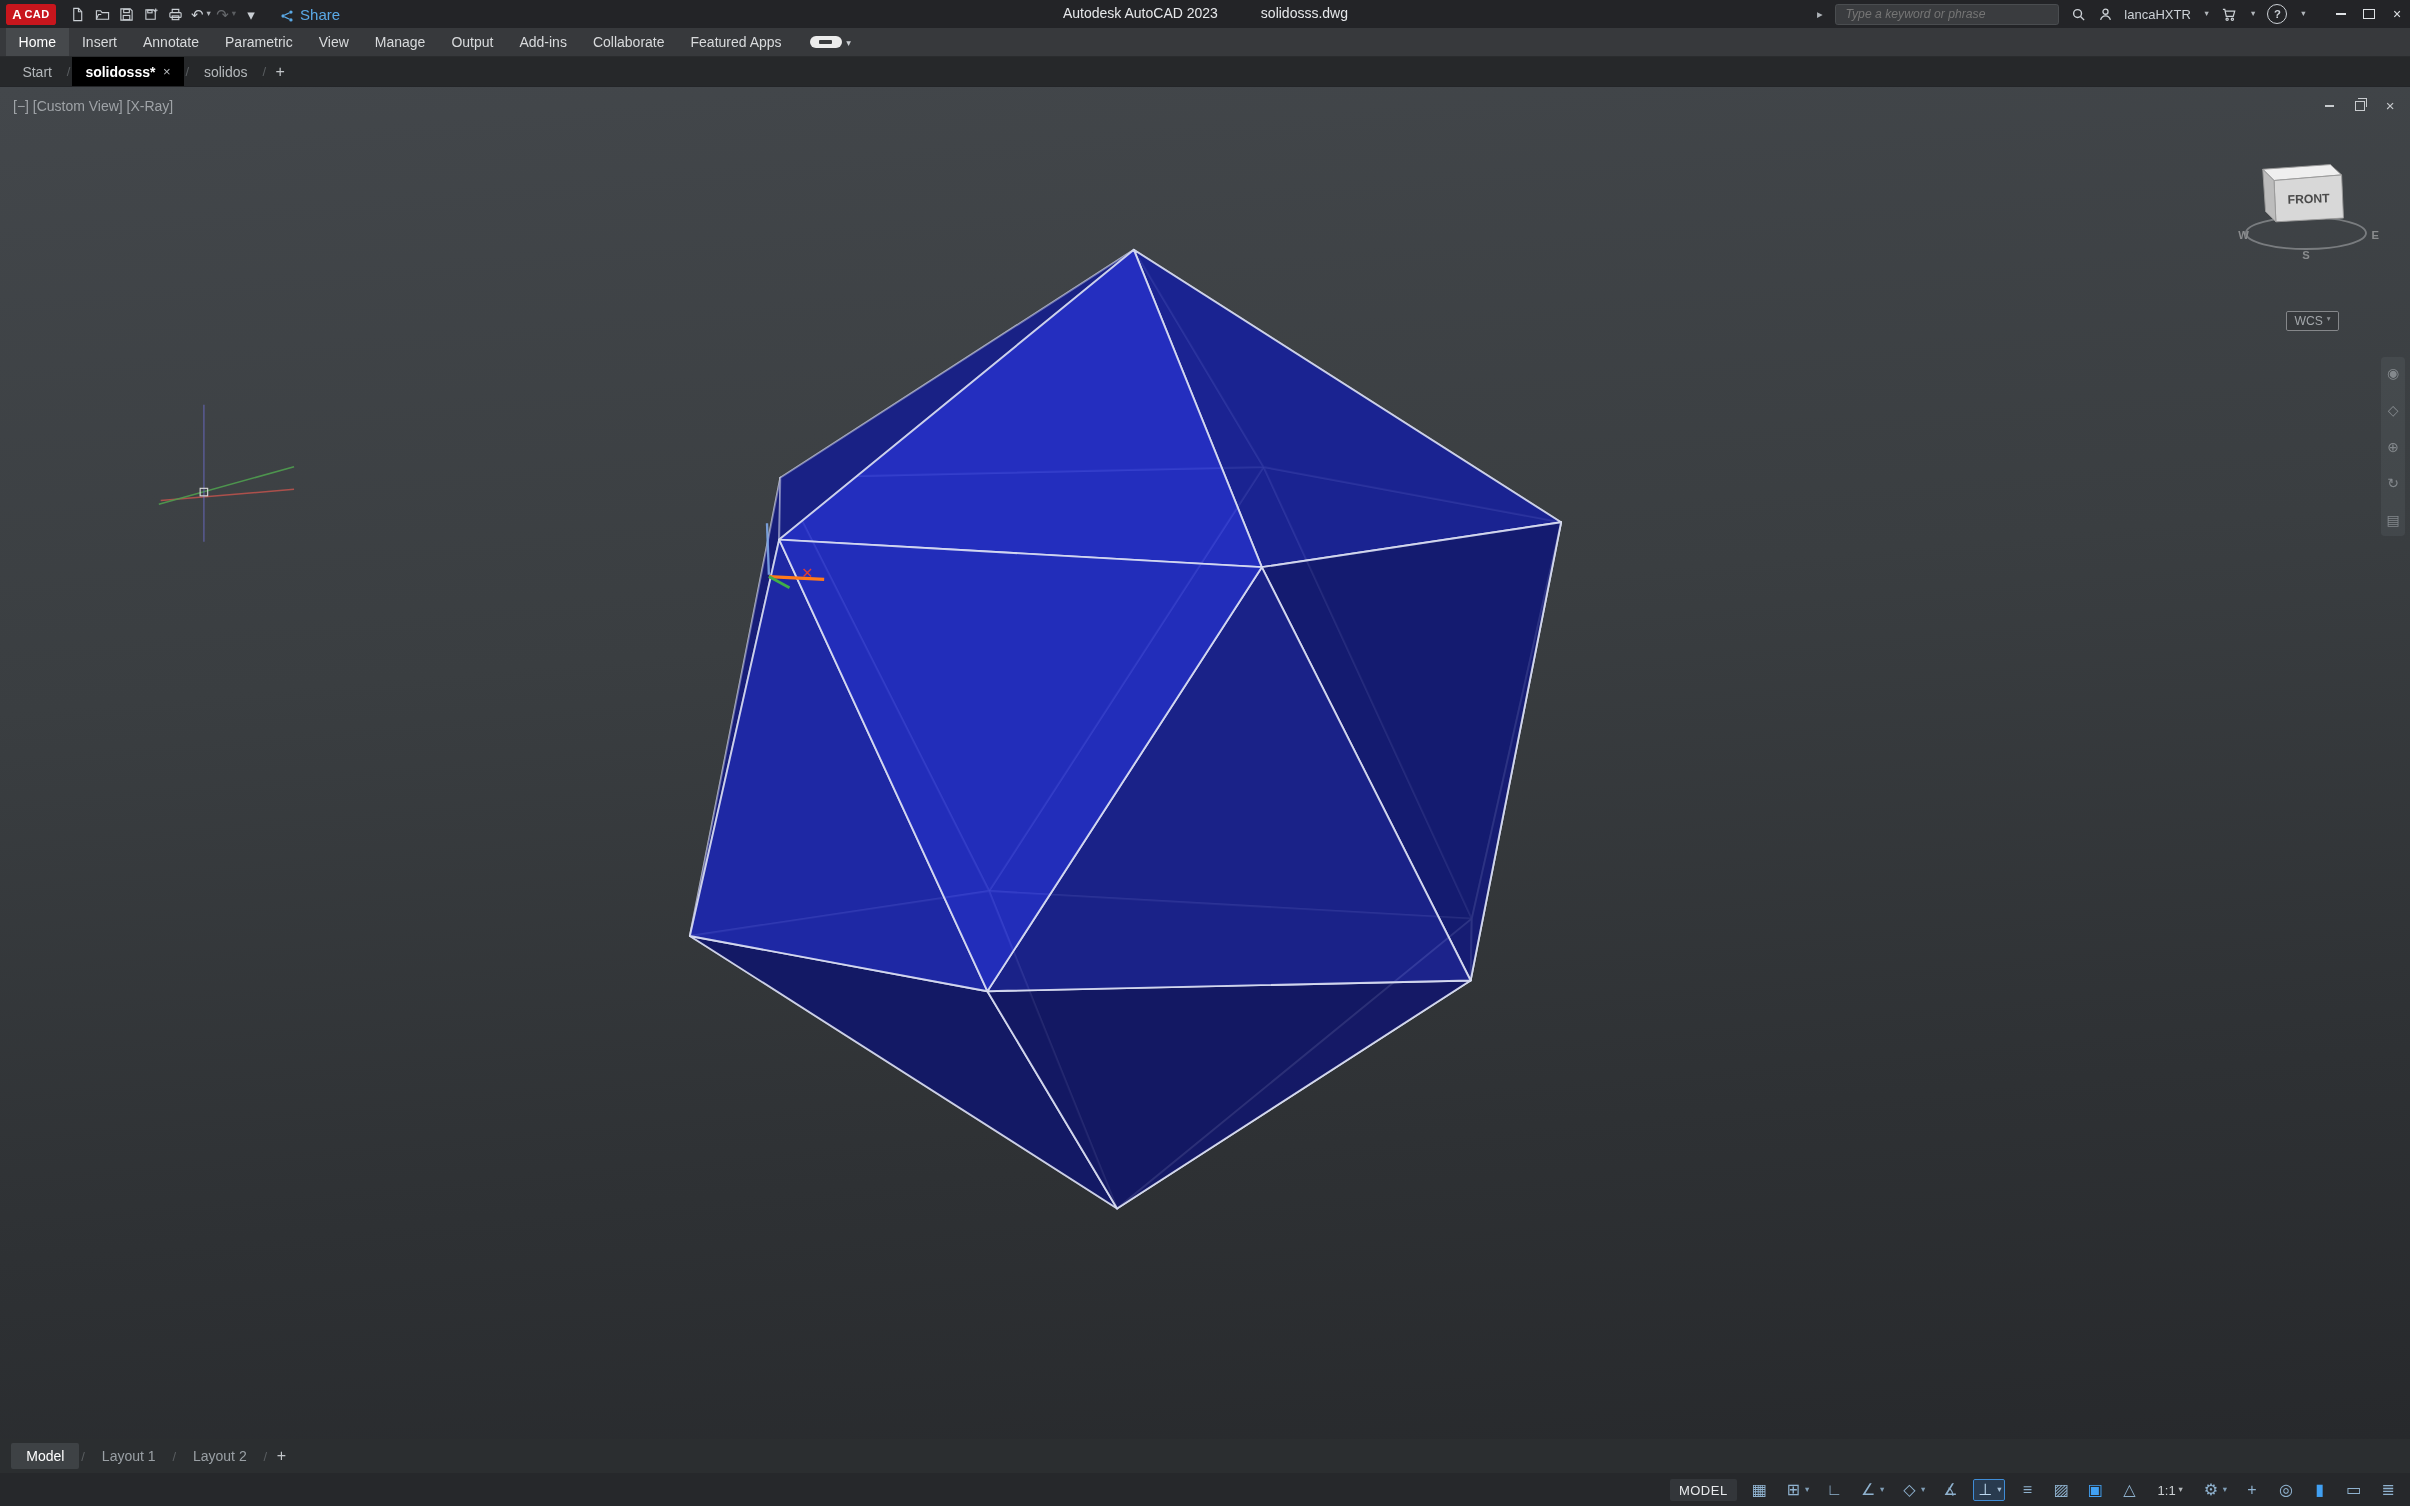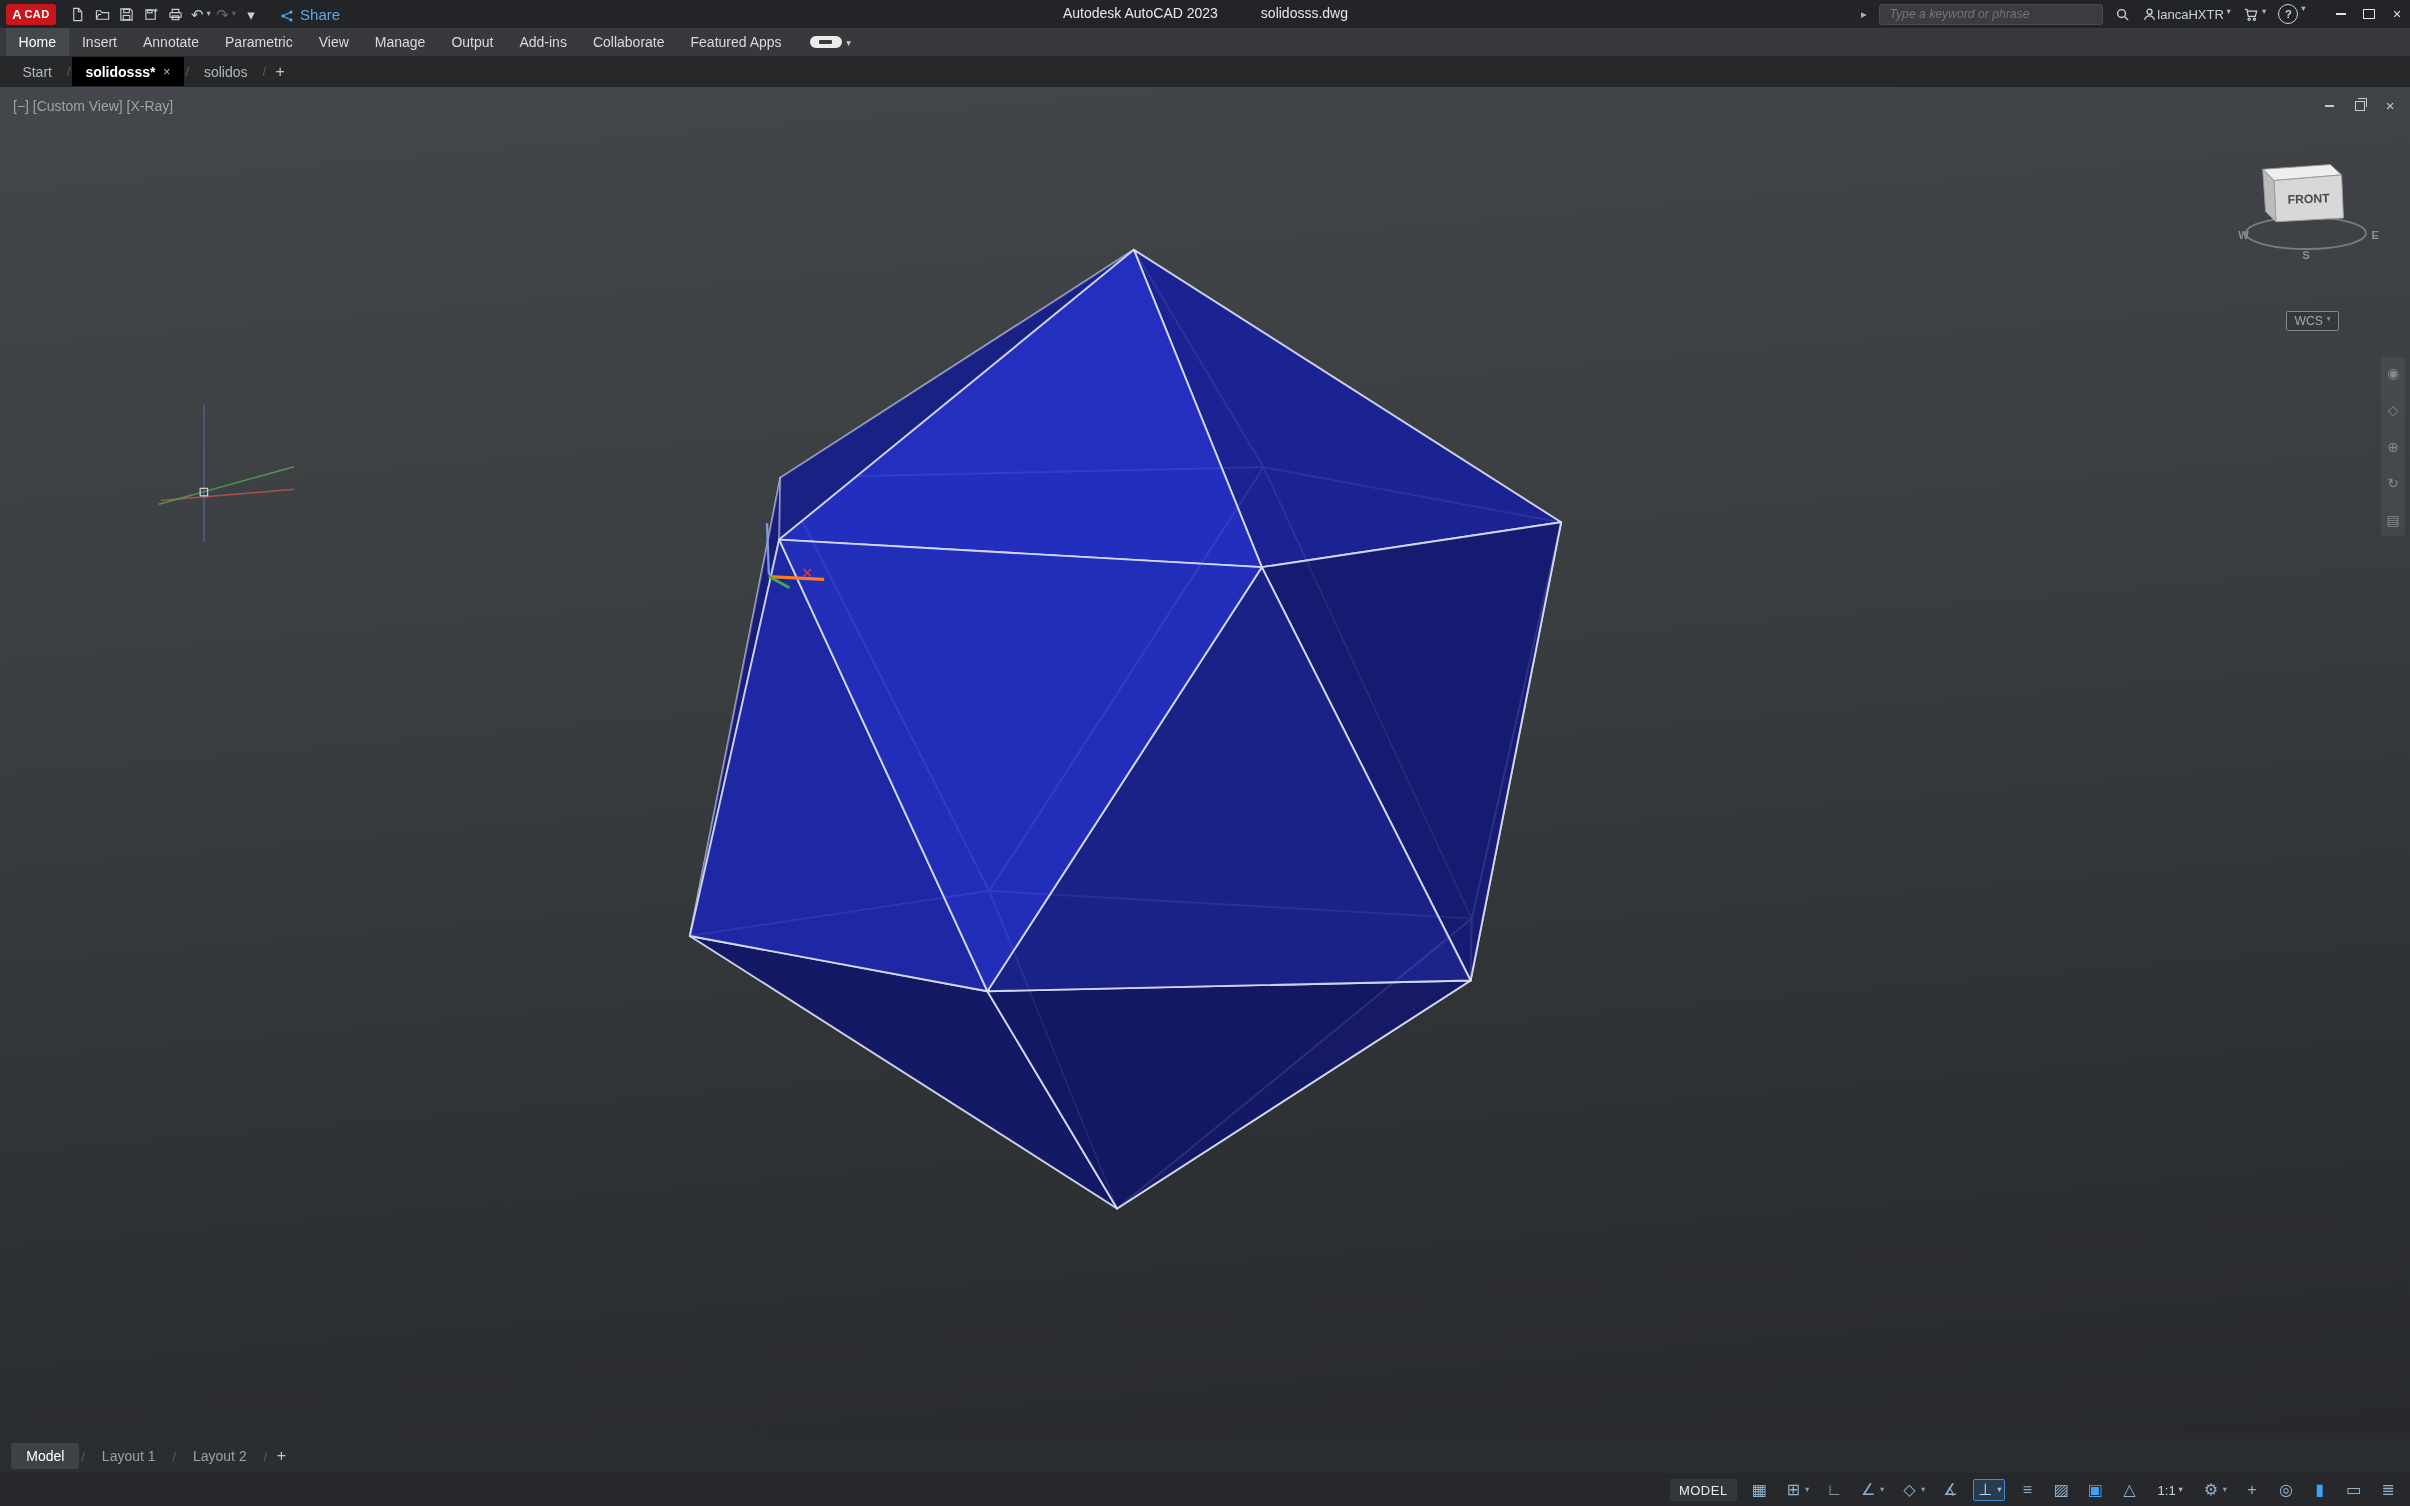--- a/index.html
+++ b/index.html
@@ -23,21 +23,21 @@
   .has-caret::after{content:"▾";font-size:8.5px;margin-left:2.8px;opacity:.85;position:relative;top:-0.9px;}
   .share-btn{display:flex;align-items:flex-end;gap:5.6px;color:#5aa9e6;font-size:15px;margin-left:9.4px;background:none;border:none;cursor:default;}
   .tb-center{position:absolute;left:50%;transform:translateX(-50%);top:0;height:26px;display:flex;
     align-items:center;gap:43px;font-size:14px;color:#e6e8ea;white-space:nowrap;}
   .tb-right{margin-left:auto;display:flex;align-items:center;height:100%;gap:12.2px;padding-right:0;}
   .expand-arrow{color:#aeb3b8;font-size:11.3px;}
   .search-box{display:flex;align-items:center;background:#3a3c3f;border:0.9px solid #4a4d50;border-radius:2.8px;
     height:19px;width:207px;padding:0 7.5px;}
   .search-box input{background:transparent;border:none;outline:none;color:#b9bdc1;font-style:italic;
     font-size:12.2px;width:100%;font-family:inherit;}
-  .icon-btn{background:none;border:none;color:#ccd1d6;display:flex;align-items:flex-start;gap:0;
+  .icon-btn{background:none;border:none;color:#ccd1d6;display:flex;align-items:center;gap:11px;
     font-size:13px;cursor:default;padding:0;}
   .help-circle{display:inline-flex;align-items:center;justify-content:center;width:18px;height:18px;
     border:1.4px solid #ccd1d6;border-radius:50%;font-size:11.3px;font-weight:bold;color:#ccd1d6;}
   .win-controls{display:flex;height:100%;margin-left:9.4px;}
   .win-btn{width:28px;height:28px;display:flex;align-items:center;justify-content:center;background:none;
     border:none;color:#dfe2e5;font-size:14px;cursor:default;}
   .i-min{display:inline-block;width:10.4px;height:1.9px;background:#dfe2e5;}
   .i-max{display:inline-block;width:9.4px;height:8.5px;border:1.4px solid #dfe2e5;}
 
   

